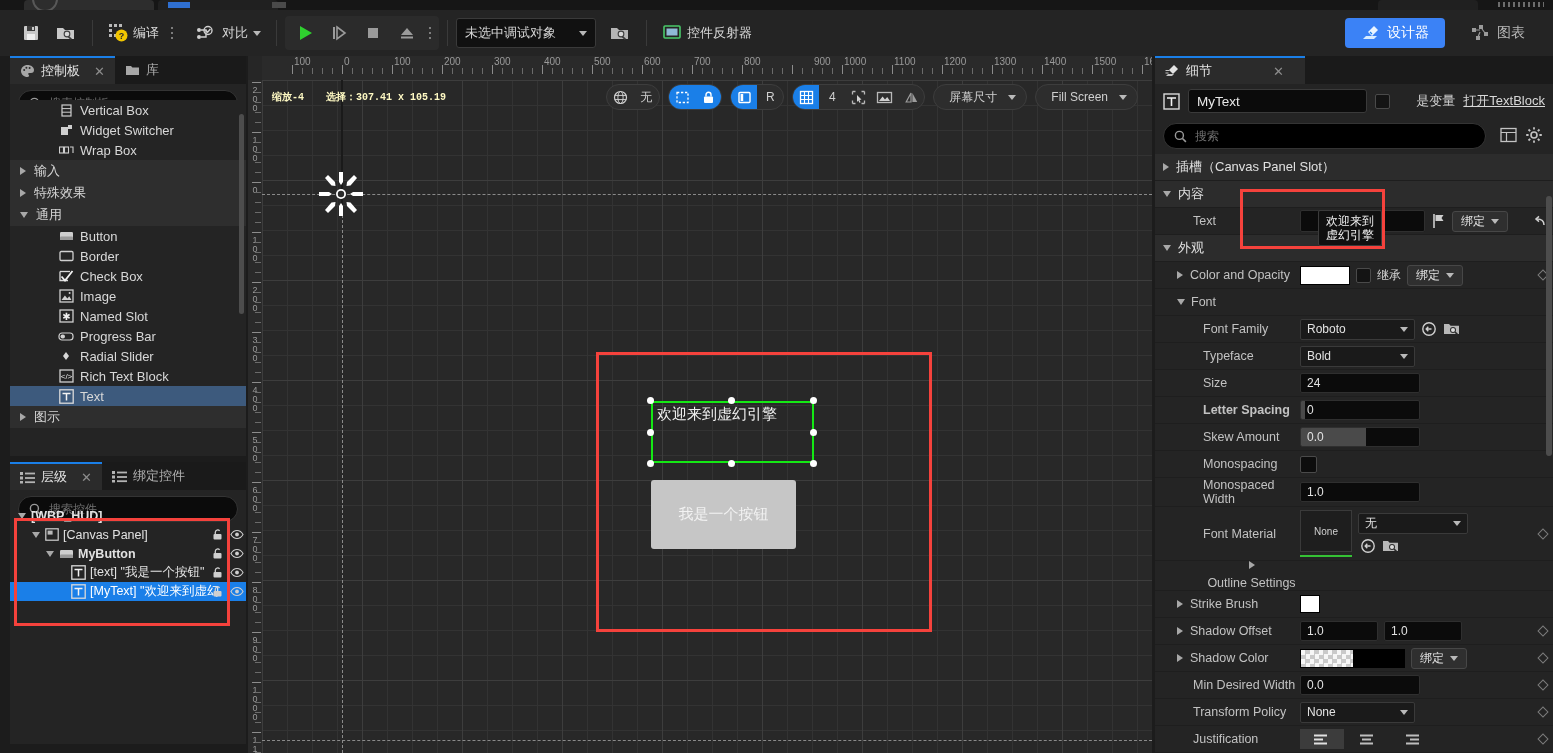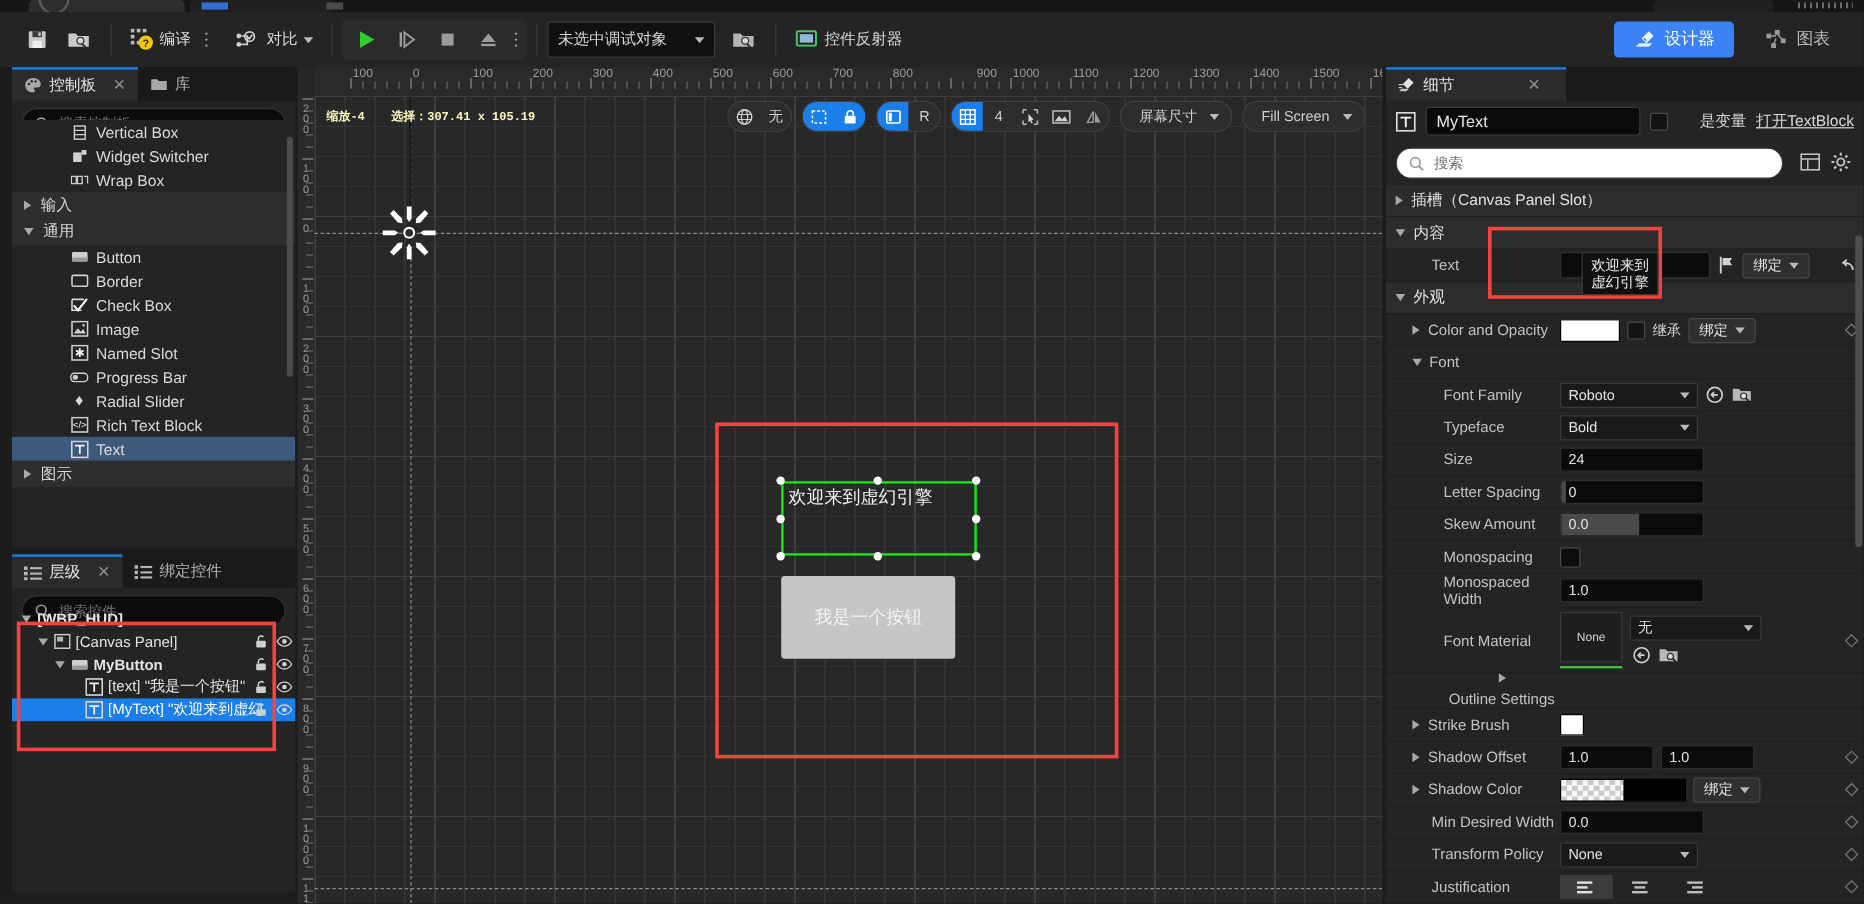--- a/index.html
+++ b/index.html
@@ -103,21 +103,21 @@
           color:#f2f2f2;font-size:15px;cursor:pointer;}
   .handle{position:absolute;width:7px;height:7px;background:#fff;border-radius:50%;}
   .anchor{position:absolute;width:48px;height:48px;}
 
   
   .details{position:absolute;left:1155px;top:56px;width:398px;height:697px;background:#242424;}
   .dt-name{display:flex;align-items:center;gap:8px;height:34px;padding:0 8px;}
   .dt-input{flex:1;height:24px;background:#0b0b0b;border:1px solid #3a3a3a;border-radius:3px;display:flex;align-items:center;padding:0 8px;font-size:13.5px;color:#e8e8e8;cursor:text;}
   .cbox{width:15px;height:15px;background:#141414;border:1px solid #4a4a4a;border-radius:2px;cursor:pointer;}
   .link{color:#d8d8d8;font-size:13px;text-decoration:underline;cursor:pointer;}
-  .dt-search{height:26px;margin:5px 8px;background:#ffffff;border:1px solid #343434;border-radius:13px;display:flex;align-items:center;gap:8px;padding:0 10px;color:#6e6e6e;font-size:12px;cursor:text;}
+  .dt-search{height:26px;margin:5px 8px;background:#000000;border:1px solid #343434;border-radius:13px;display:flex;align-items:center;gap:8px;padding:0 10px;color:#6e6e6e;font-size:12px;cursor:text;}
   .proprow{display:flex;align-items:center;min-height:27px;border-bottom:1px solid #1e1e1e;position:relative;}
   .proprow.cat{background:#2c2c2c;padding-left:8px;gap:7px;height:26px;font-size:13px;color:#e0e0e0;cursor:pointer;}
   .plabel{width:145px;flex:0 0 145px;padding-left:22px;font-size:12.5px;color:#c2c2c2;}
   .plabel.ind2{padding-left:38px;}
   .plabel.ind3{padding-left:48px;}
   .pval{flex:1;display:flex;align-items:center;gap:6px;padding-right:6px;}
   .field{height:20px;background:#0b0b0b;border:1px solid #2f2f2f;border-radius:2px;display:flex;align-items:center;padding:0 6px;font-size:12px;color:#e2e2e2;cursor:text;}
   .dd{height:21px;background:#1a1a1a;border:1px solid #3a3a3a;border-radius:2px;display:flex;align-items:center;justify-content:space-between;padding:0 6px;font-size:12px;color:#e2e2e2;cursor:pointer;gap:8px;}
   .swatch{height:19px;border:1px solid #000;cursor:pointer;}
   .bindbtn{height:21px;background:#2f2f2f;border:1px solid #474747;border-radius:3px;display:flex;align-items:center;gap:6px;padding:0 8px;font-size:12px;color:#e0e0e0;cursor:pointer;}
@@ -362,20 +362,24 @@
                 <rect x="0.5" y="2" width="4" height="6" fill="none" stroke="#cfcfcf" stroke-width="1.1"></rect>
                 <rect x="5.5" y="2" width="4" height="6" fill="none" stroke="#cfcfcf" stroke-width="1.1"></rect>
                 <path d="M11 2h3v6" fill="none" stroke="#cfcfcf" stroke-width="1.1"></path>
               </svg>
             </span>
             <span>Wrap Box</span>
           </div>
           <div class="pal-cat">
             <span class="tri"></span>
             <span>输入</span>
+          </div>
+          <div class="pal-cat">
+            <span class="tri"></span>
+            <span>特殊效果</span>
           </div>
           <div class="pal-cat">
             <span class="tri open"></span>
             <span>通用</span>
           </div>
           <div class="pal-item">
             <span class="icoS" style="width: 16px;">
               <svg width="15" height="12" viewBox="0 0 15 12">
                 <rect x="1" y="2" width="13" height="8" rx="1.2" fill="#cfcfcf"></rect>
                 <rect x="1" y="6.5" width="13" height="3.5" rx="1" fill="#9a9a9a"></rect>
@@ -1141,21 +1145,21 @@
         <div class="proprow">
           <div class="plabel ind3" style="display:flex;align-items:center;gap:7px;">
             <span>Size</span>
           </div>
           <div class="pval">
             <div class="field" style="width:120px">24</div>
             <div style="flex:1"></div>
           </div>
         </div>
         <div class="proprow">
-          <div class="plabel ind3" style="display:flex;align-items:center;gap:7px;">
+          <div class="plabel ind3" style="display:flex;align-items:center;gap:7px;font-weight:bold;">
             <span>Letter Spacing</span>
           </div>
           <div class="pval">
             <div class="field" style="width:120px;position:relative;overflow:hidden">
               <div style="position:absolute;left:0;top:0;bottom:0;width:3%;background:#4a4a4a"></div>
               <span style="position:relative">0</span>
             </div>
             <div style="flex:1"></div>
           </div>
         </div>

